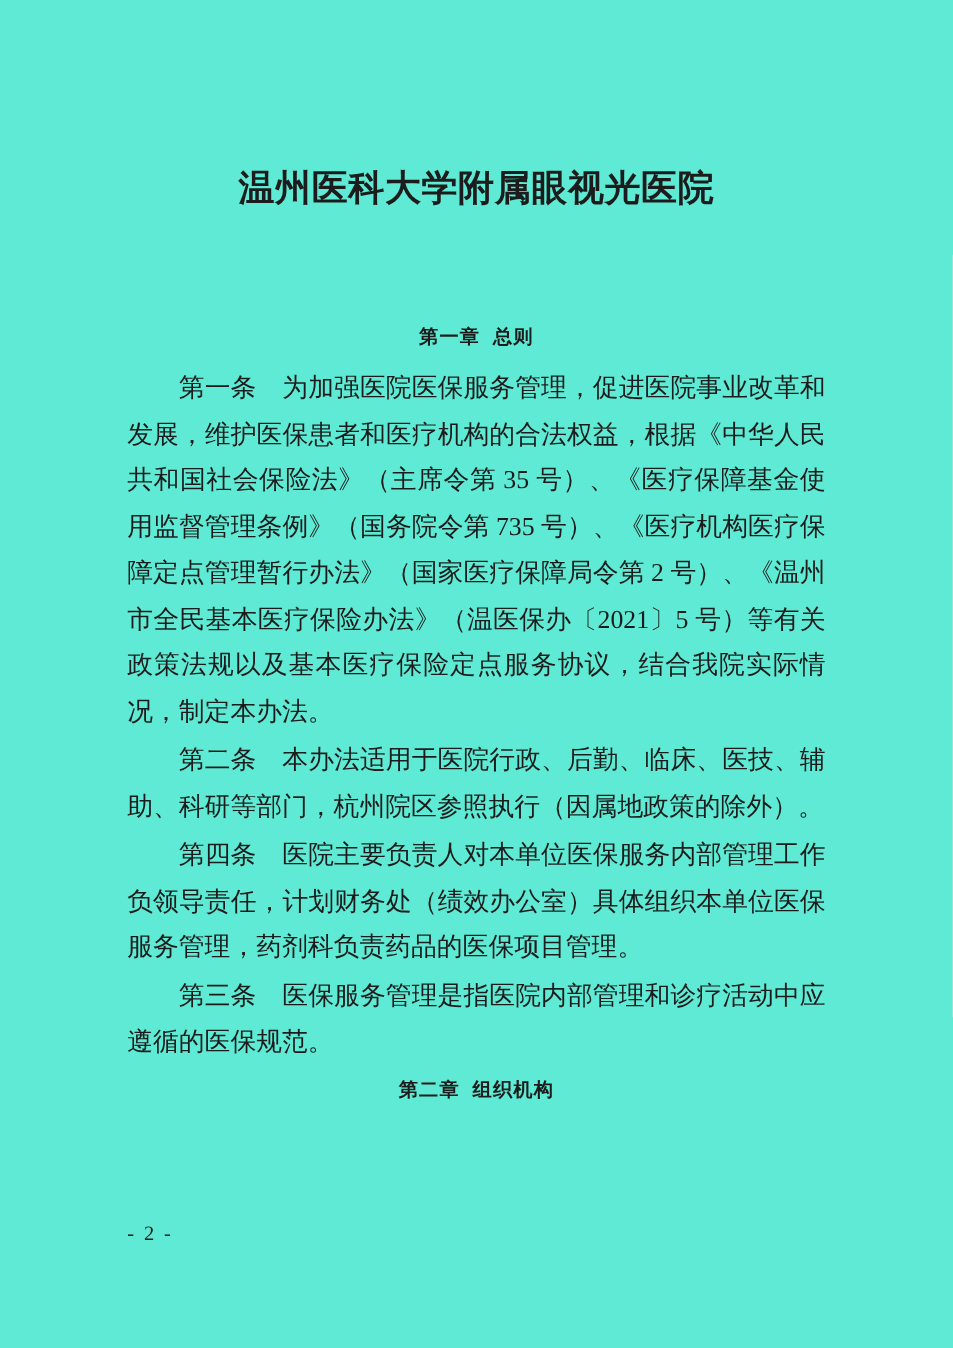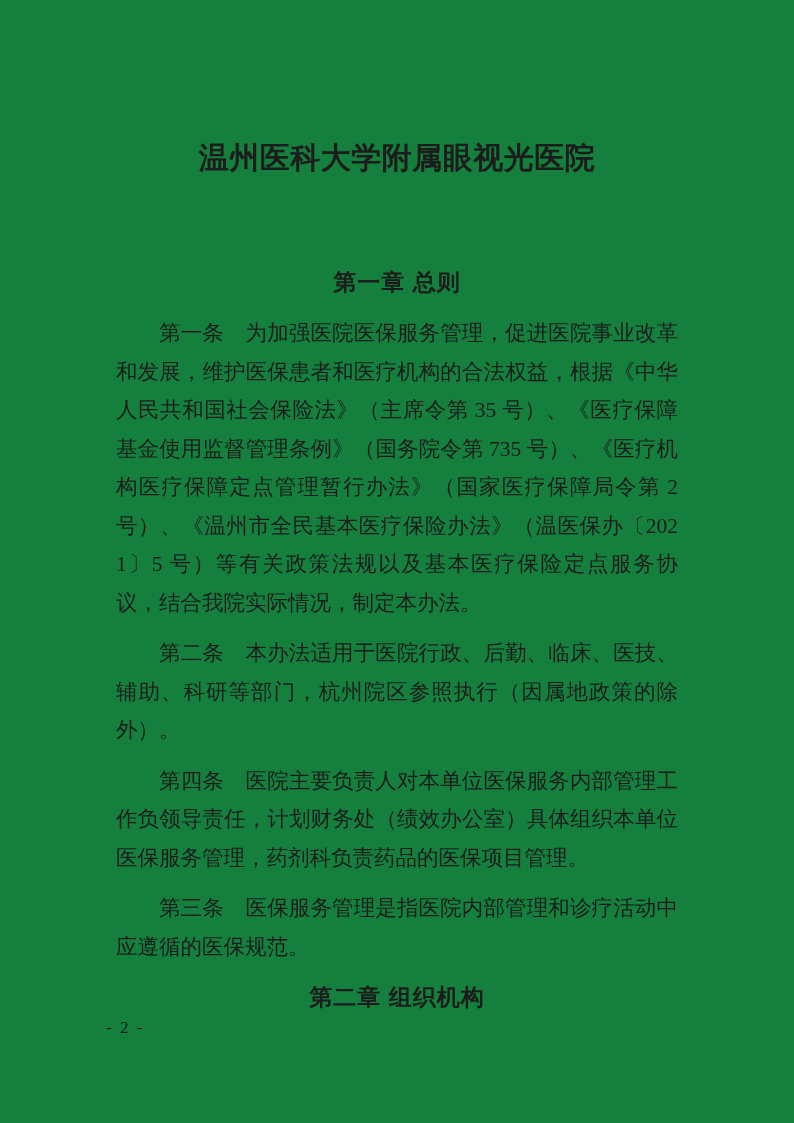--- a/index.html
+++ b/index.html
@@ -5,21 +5,21 @@
   html, body {
     margin: 0;
     padding: 0;
     background: #e8e8e8;
   }
   .page {
     position: relative;
     width: 794px;
     height: 1123px;
     margin: 0 auto;
-    background: #15803d;
+    background: #5eead4;
     color: #1c1c1c;
     overflow: hidden;
     font-family: "Liberation Serif", "DejaVu Serif", serif;
   }
   .doc-title {
     position: absolute;
     top: 136px;
     left: 104px;
     width: 586px;
     text-align: center;
@@ -31,29 +31,29 @@
   }
   .doc-body {
     position: absolute;
     top: 263px;
     left: 104px;
     width: 586px;
   }
   .chapter-heading {
     margin: 0;
     padding: 0;
-    font-family: Liberation Sans, sans-serif;
+    font-family: Liberation Mono, monospace;
     font-weight: bold;
-    font-size: 23px;
+    font-size: 16px;
     line-height: 39px;
     text-align: center;
     letter-spacing: 1px;
   }
   .body-paragraph {
-    margin: 12px;
+    margin: 2px;
     padding: 0;
     font-size: 21.5px;
     line-height: 38.5px;
     text-align: justify;
     text-justify: inter-ideograph;
     text-indent: 2em;
     word-break: break-all;
   }
   .page-footer {
     position: absolute;

